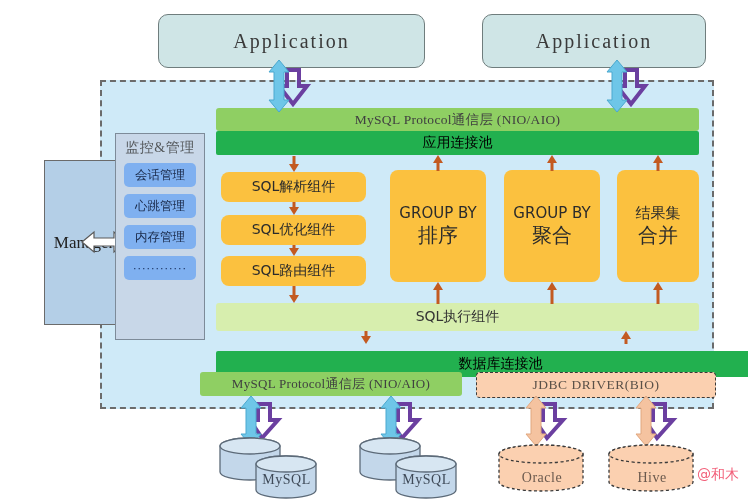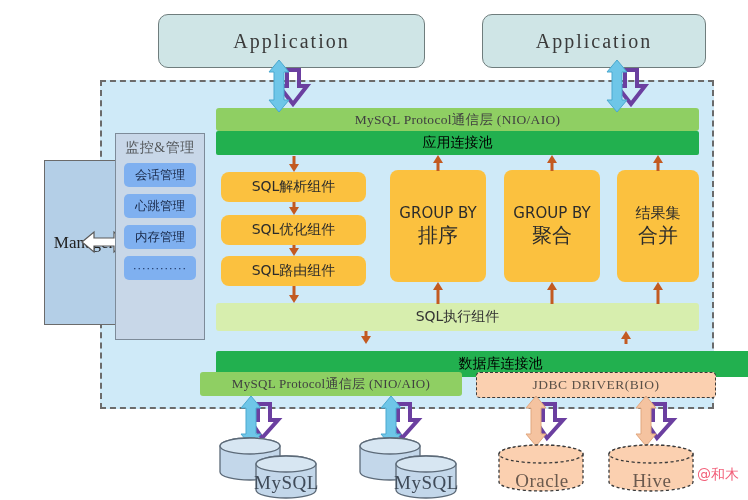--- a/index.html
+++ b/index.html
@@ -95,21 +95,21 @@
   
   .blockarrow{position:absolute;}
   .blockarrow svg{display:block;overflow:visible;}
 
   
   .cyl{position:absolute;}
   .cyl svg{display:block;overflow:visible;}
   .cyl .lbl{
     position:absolute;width:100%;text-align:center;
     font-family:"Liberation Serif","DejaVu Serif",serif;
-    font-size:19px;color:#3f4a58;letter-spacing:.5px;
+    font-size:14px;color:#3f4a58;letter-spacing:.5px;
   }
   .cyl.warm .lbl{color:#6b5a4e;}
 
   
   .watermark{
     font-family:"DejaVu Sans",sans-serif;font-size:14px;color:#f2607a;
   }
 </style>
 </head>
 <body>

